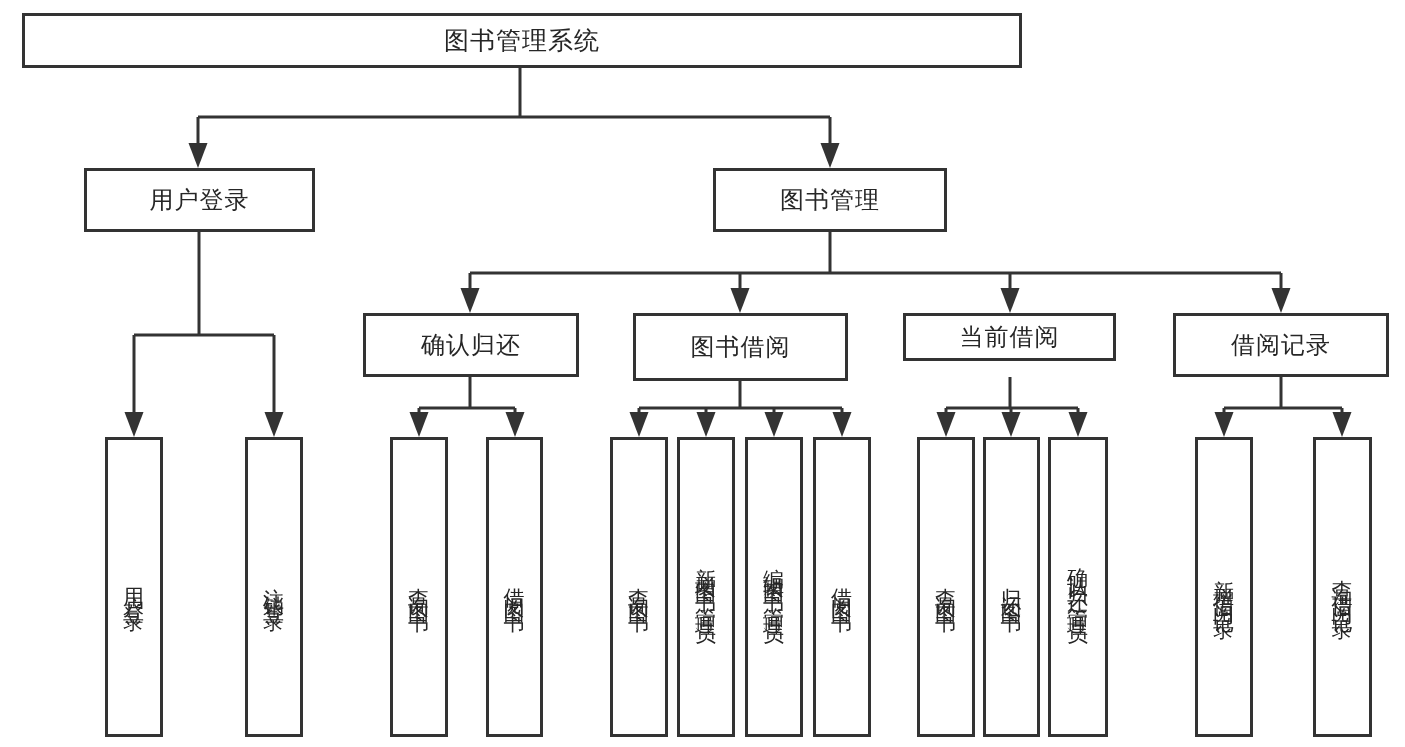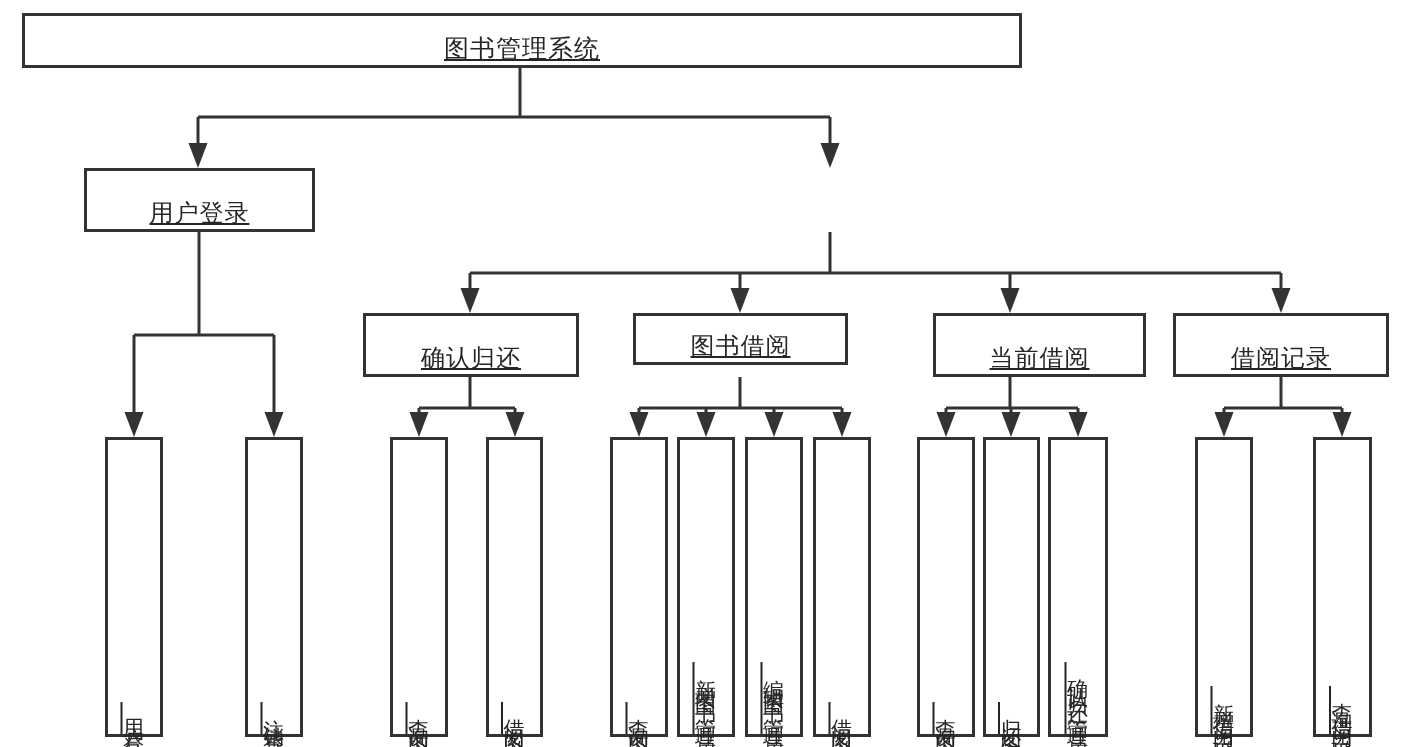--- a/index.html
+++ b/index.html
@@ -10,25 +10,24 @@
     overflow:hidden;
     font-family:"Liberation Sans","DejaVu Sans",sans-serif;
   }
   #wires{position:absolute;left:0;top:0;z-index:1;}
   .node{
     position:absolute;
     box-sizing:border-box;
     border:3px solid #333333;
     background:#ffffff;
     display:flex;
-    align-items:flex-end;
+    align-items:center;
     justify-content:center;
     color:#262626;
     z-index:2;
-    text-decoration:underline;
   }
   .node.h span{
     font-size:24px;
     letter-spacing:1px;
     white-space:nowrap;
   }
   .node.root span{font-size:25px;}
   .node.v span{
     writing-mode:vertical-rl;
     text-orientation:mixed;
@@ -108,28 +107,31 @@
       <polygon points="1332.5,412 1351.5,412 1342,437" fill="#333333"></polygon>
     </svg>
 
   <div class="node h root" style="left:22px;top:13px;width:1000px;height:55px">
     <span>图书管理系统</span>
   </div>
 
   <div class="node h" style="left:84px;top:168px;width:231px;height:64px">
     <span>用户登录</span>
   </div>
+  <div class="node h" style="left:713px;top:168px;width:234px;height:64px">
+    <span>图书管理</span>
+  </div>
 
   <div class="node h" style="left:363px;top:313px;width:216px;height:64px">
     <span>确认归还</span>
   </div>
-  <div class="node h" style="left:633px;top:313px;width:215px;height:52px">
+  <div class="node h" style="left:633px;top:313px;width:215px;height:68px">
     <span>图书借阅</span>
   </div>
-  <div class="node h" style="left:933px;top:313px;width:213px;height:64px">
+  <div class="node h" style="left:903px;top:313px;width:213px;height:48px">
     <span>当前借阅</span>
   </div>
   <div class="node h" style="left:1173px;top:313px;width:216px;height:64px">
     <span>借阅记录</span>
   </div>
 
   <div class="node v" style="left:105px;top:437px;width:58px;height:300px">
     <span>用户登录</span>
   </div>
   <div class="node v" style="left:245px;top:437px;width:58px;height:300px">

